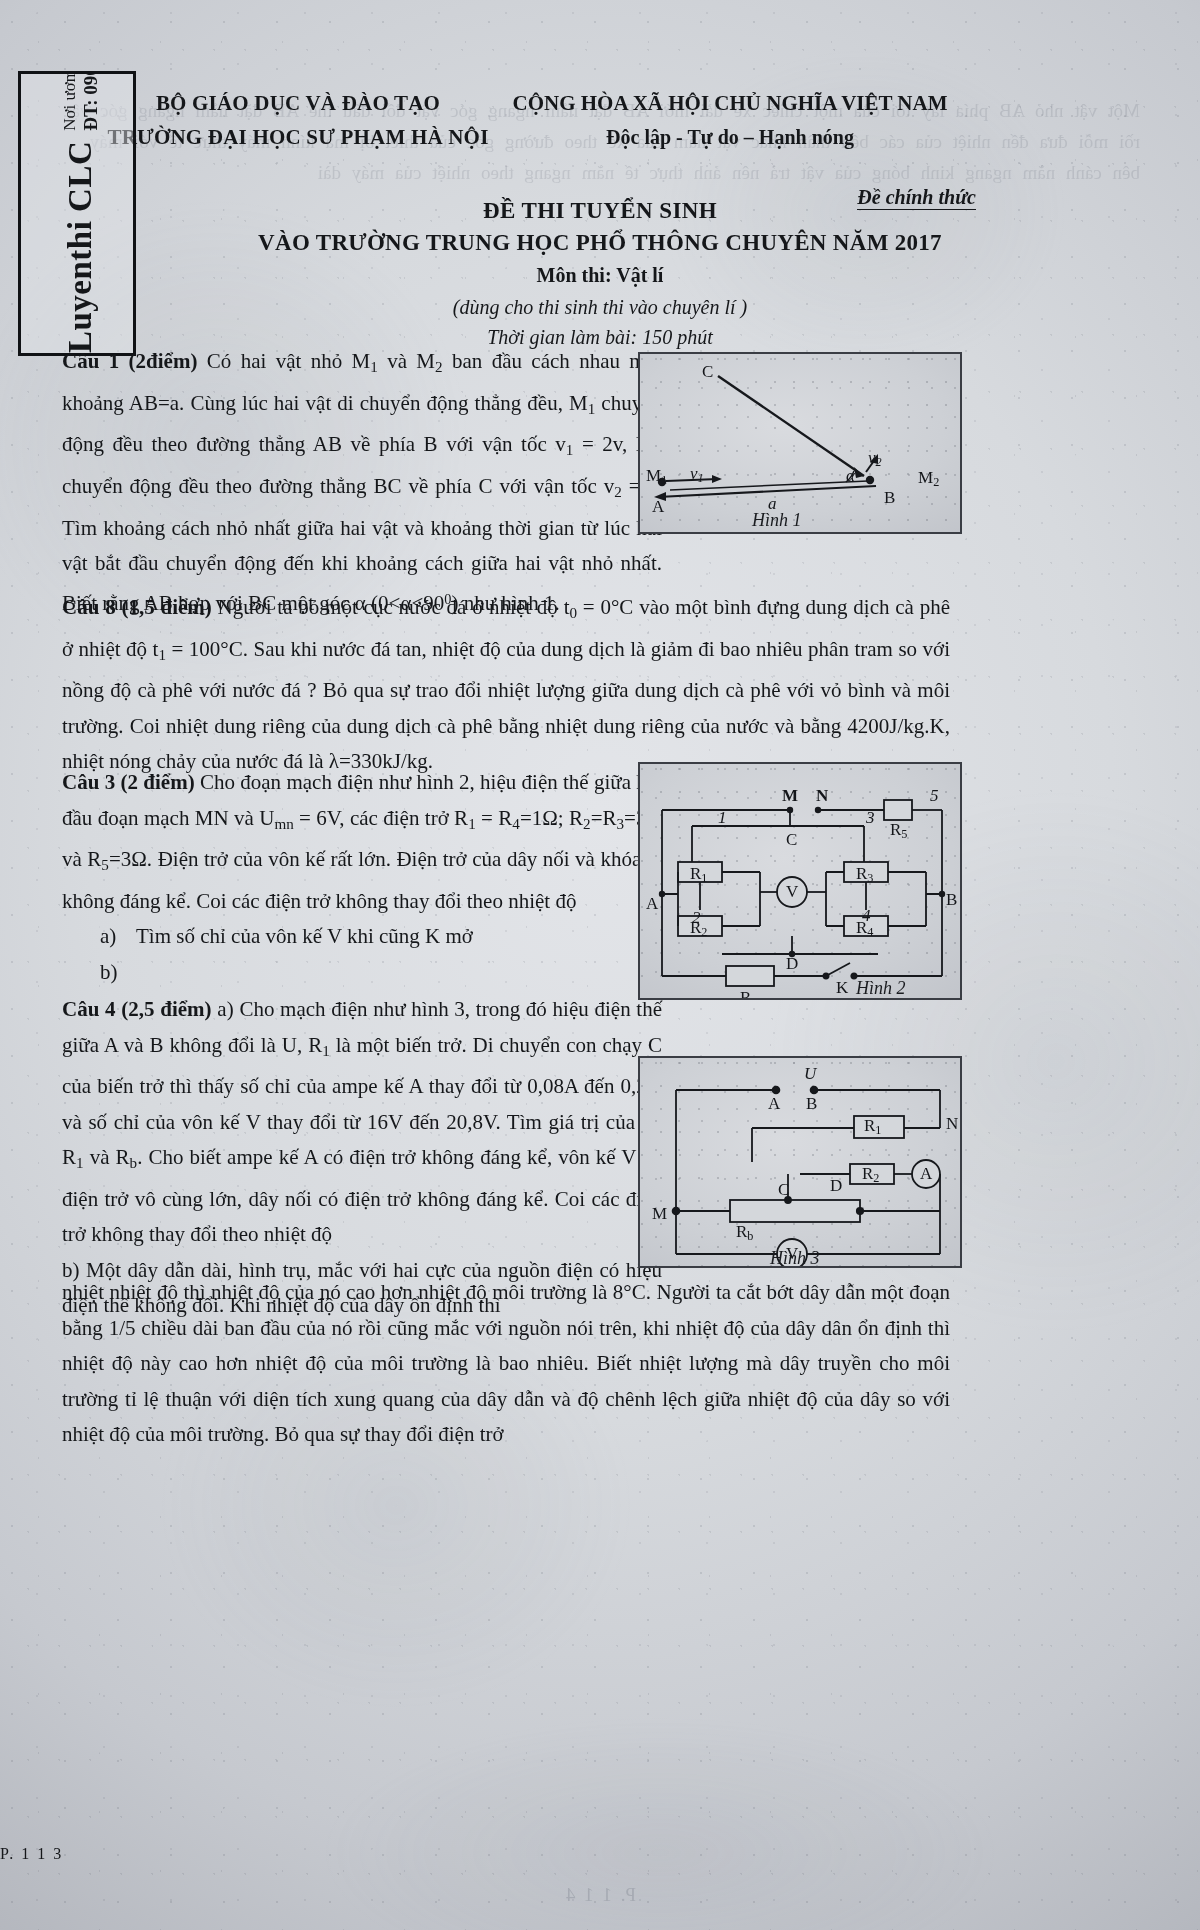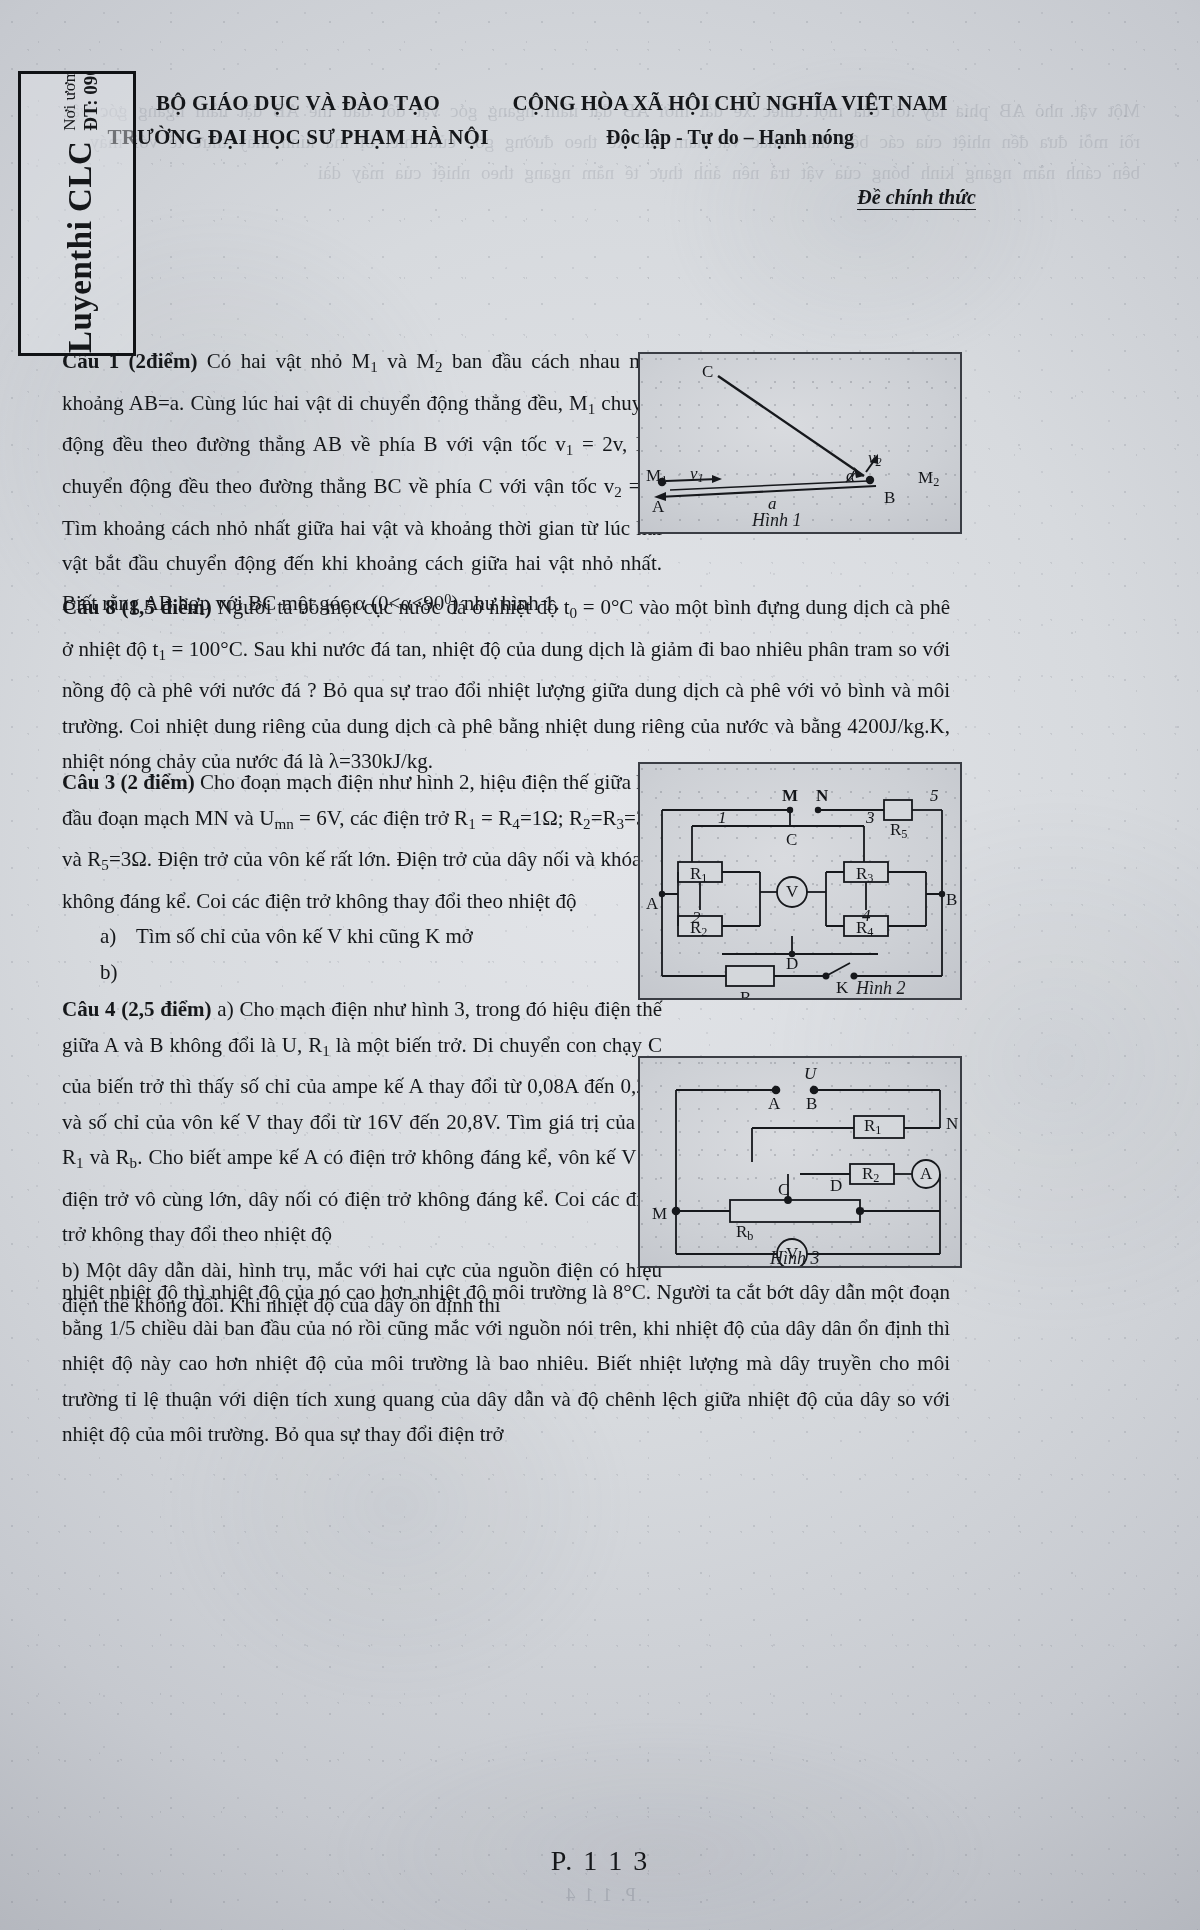--- a/index.html
+++ b/index.html
@@ -235,22 +235,21 @@
     white-space: nowrap;
   }
   .fig svg { position: absolute; inset: 0; }
   .fl { position: absolute; font-size: 17px; white-space: nowrap; color: #14161a; }
   .fl.it { font-style: italic; }
 
   .pagenum {
     position: absolute;
     left: 0; right: 0;
     top: 1845px;
-    text-align: center;
-    font-size: 28px;
+    font-size: 16px;
     letter-spacing: 2px;
   }
   .ghost-pagenum {
     position: absolute;
     left: 0; right: 0;
     top: 1884px;
     text-align: center;
     font-size: 19px;
     letter-spacing: 2px;
     color: #8f949e;
@@ -276,20 +275,27 @@
       </div>
       <div class="hdr-right">
         <div>CỘNG HÒA XÃ HỘI CHỦ NGHĨA VIỆT NAM</div>
         <div class="sub">Độc lập - Tự do – Hạnh nóng</div>
       </div>
       <div class="official">
         <span>Đề chính thức</span>
       </div>
     </div>
 
+    <div class="title-block">
+      <div class="t1">ĐỀ THI TUYỂN SINH</div>
+      <div class="t2">VÀO TRƯỜNG TRUNG HỌC PHỔ THÔNG CHUYÊN NĂM 2017</div>
+      <div class="t3">Môn thi: Vật lí</div>
+      <div class="t4">(dùng cho thi sinh thi vào chuyên lí )</div>
+      <div class="t5">Thời gian làm bài: 150 phút</div>
+    </div>
 
     <div class="stamp">
       <div class="stamp-inner">
         <div class="stamp-brand">Luyenthi CLC</div>
         <div class="stamp-lines">
           <div class="stamp-tag">Nơi ươm mầm và thắp sáng ước mơ</div>
           <div class="stamp-phone">ĐT: 0969 330 758</div>
         </div>
       </div>
     </div>

